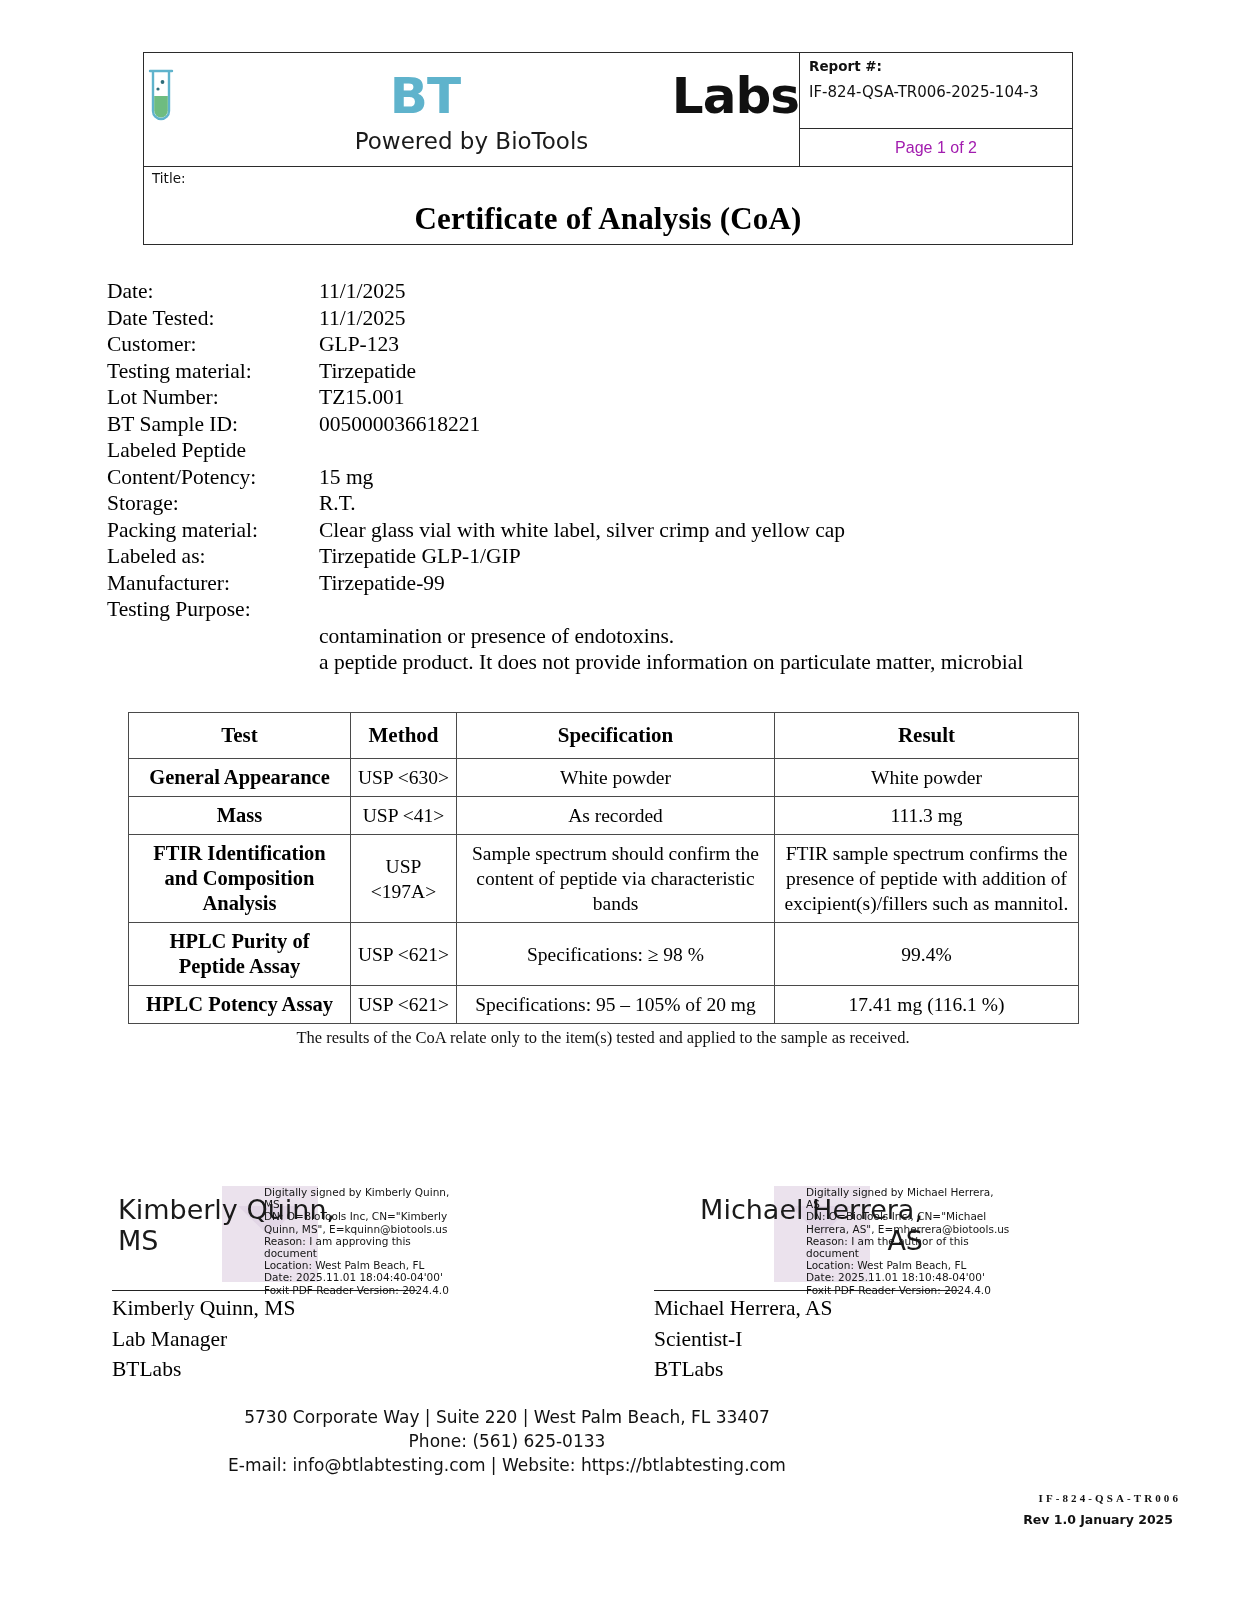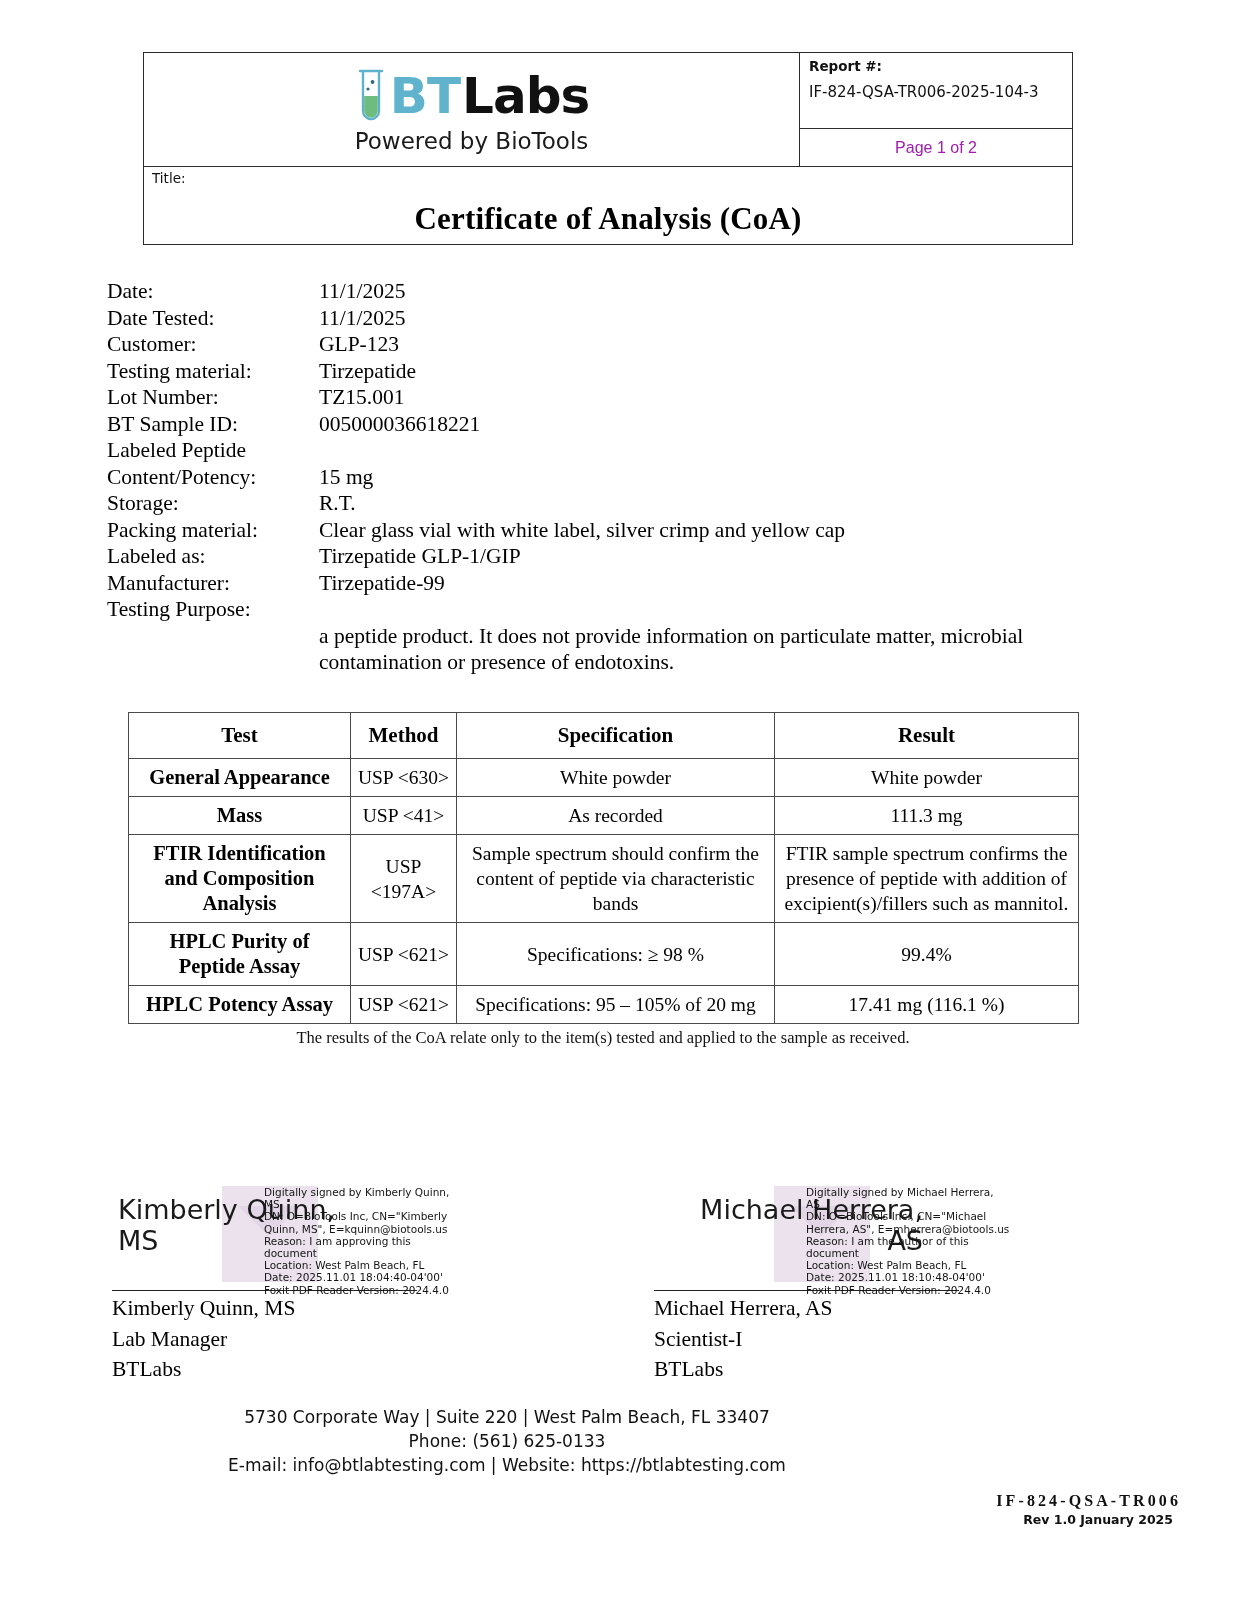--- a/index.html
+++ b/index.html
@@ -16,21 +16,21 @@
   }
 
   .page { position: relative; width: 1236px; height: 1600px; padding: 0; }
 
   
   .header-wrap { position: absolute; left: 143px; top: 52px; width: 930px; }
   .hdr-table { width: 100%; border-collapse: collapse; table-layout: fixed; }
   .hdr-table td { border: 1.5px solid #2b2b2b; vertical-align: middle; padding: 0; }
 
   .logo-cell { height: 114px; text-align: center; padding: 4px 0 2px 0 !important; }
-  .logo-row { display: flex; align-items: center; justify-content: center; gap: 2px; }
+  .logo-row { display: flex; align-items: center; justify-content: space-between; gap: 2px; }
   .tube-ico { width: 34px; height: 56px; display:block; }
   .logo-bt { font-family: "DejaVu Sans", sans-serif; font-weight: bold; font-size: 50px; color: #5fb3cc; letter-spacing: -1px; line-height: 1; }
   .logo-labs { font-family: "DejaVu Sans", sans-serif; font-weight: bold; font-size: 50px; color: #111111; letter-spacing: -1px; line-height: 1; }
   .powered { font-family: "DejaVu Sans", sans-serif; font-size: 23px; color: #1a1a1a; text-align: center; margin-top: 4px; }
 
   .report-cell { width: 273px; padding: 5px 7px 5px 9px !important; vertical-align: top !important; height: 76px; }
   .report-lbl { font-family: "DejaVu Sans", sans-serif; font-size: 13.5px; font-weight: bold; color: #111; margin-bottom: 9px;}
   .report-val { font-family: "DejaVu Sans", sans-serif; font-size: 15px; color: #111; line-height: 1.24; word-break: break-all;}
   .page-cell { text-align: center; height: 38px; font-family: Liberation Sans, sans-serif; font-size: 16px; color: #a21caf; }
 
@@ -89,21 +89,21 @@
   .sig-block.right .sig-badge { left: 120px; }
   .sig-block.right .sig-meta { left: 152px; }
 
   .sig-line { border-top: 1.6px solid #222; width: 305px; margin-top: 2px; }
   .sig-info { font-size: 21.5px; line-height: 26.5px; padding-top: 4px; }
 
   
   .footer { position: absolute; left: 0; top: 1405px; width: 1014px; text-align: center;
             font-family: "DejaVu Sans", sans-serif; font-size: 17px; line-height: 24px; color: #111; }
   .doc-code { position: absolute; right: 55px; top: 1492px; text-align: center;
-              font-family: "Liberation Serif", serif; font-weight: bold; font-size: 16px;
+              font-family: "Liberation Serif", serif; font-weight: bold; font-size: 11px;
               letter-spacing: 3.1px; color: #111; }
   .doc-rev  { position: absolute; right: 63px; top: 1512px; text-align: center;
               font-family: "DejaVu Sans", sans-serif; font-weight: bold; font-size: 12.5px; color: #111; }
 </style>
 </head>
 <body>
 
 <div class="page">
 
   <div class="header-wrap">
@@ -187,24 +187,24 @@
       <div class="info-val">Tirzepatide GLP-1/GIP</div>
     </div>
     <div class="info-row">
       <div class="info-lbl">Manufacturer:</div>
       <div class="info-val">Tirzepatide-99</div>
     </div>
     <div class="info-row">
       <div class="info-lbl">Testing Purpose:</div>
     </div>
     <div class="info-row">
+      <div class="info-val cont">contamination or presence of endotoxins.</div>
+    </div>
+    <div class="info-row">
       <div class="info-val cont">a peptide product. It does not provide information on particulate matter, microbial</div>
-    </div>
-    <div class="info-row">
-      <div class="info-val cont">contamination or presence of endotoxins.</div>
     </div>
   </div>
 
   <div class="res-wrap">
     <table class="res-table">
       <colgroup>
         <col class="col-test">
           <col class="col-method">
           <col class="col-spec">
           <col class="col-result">

